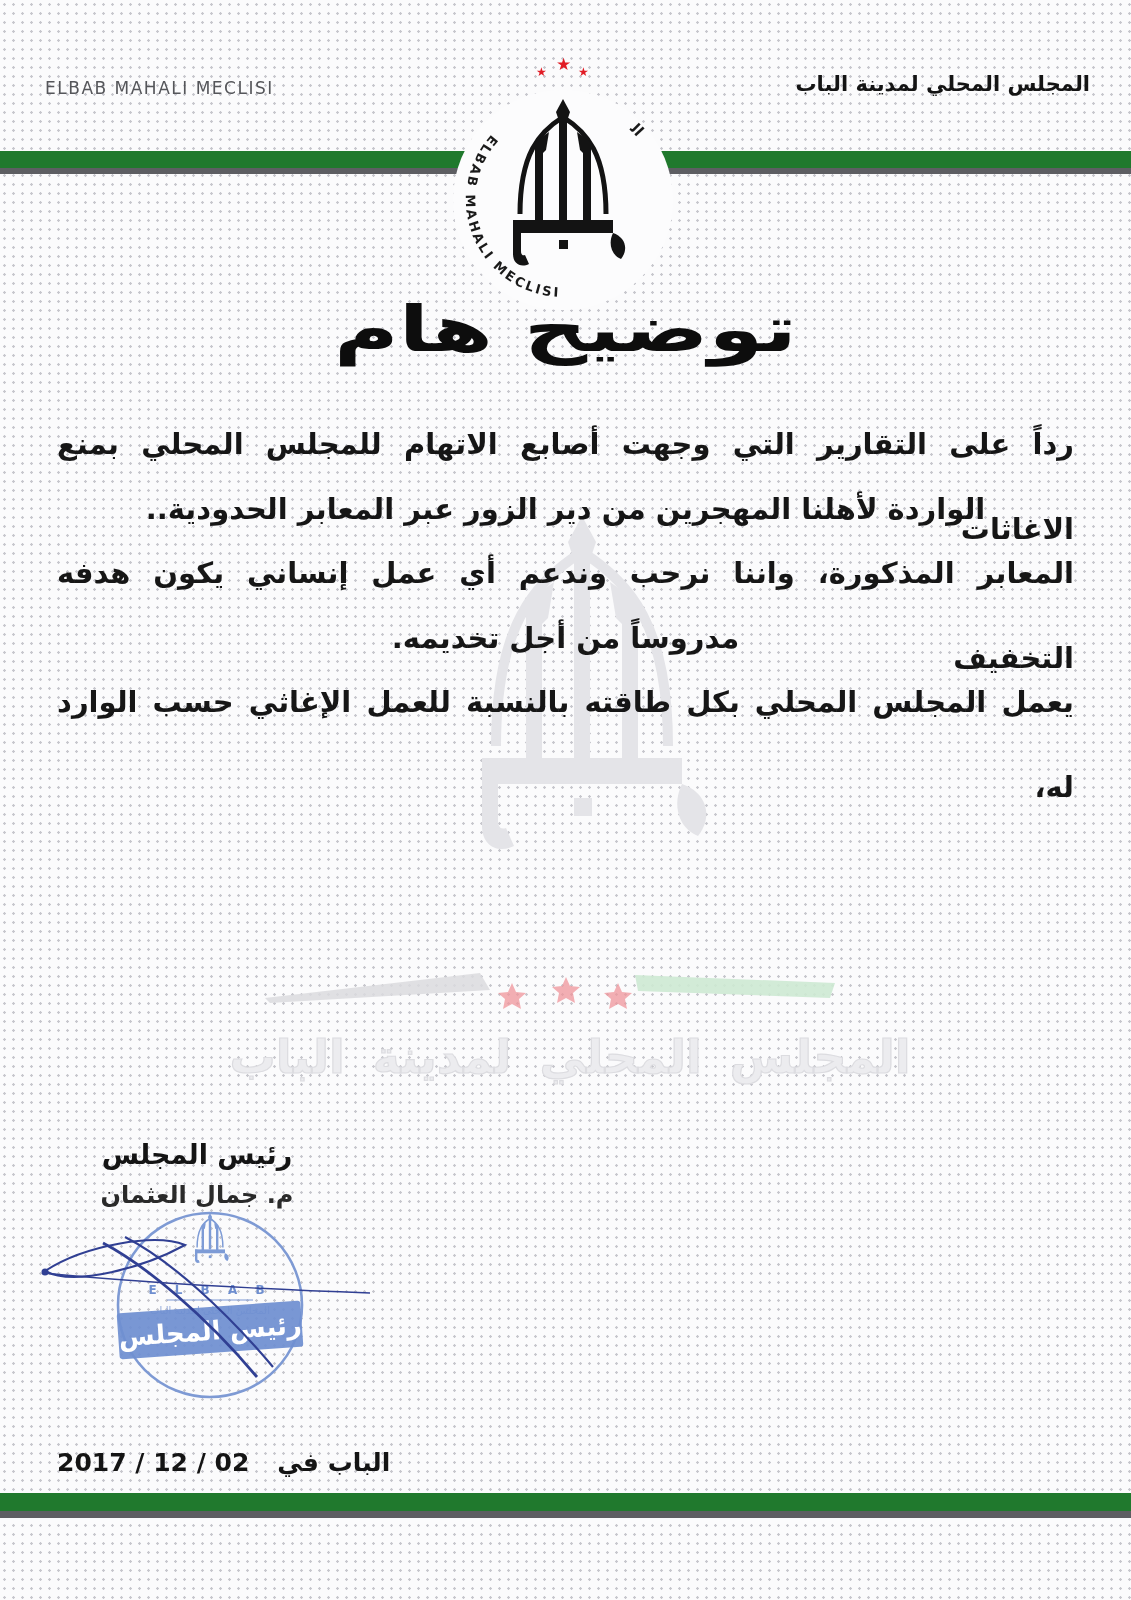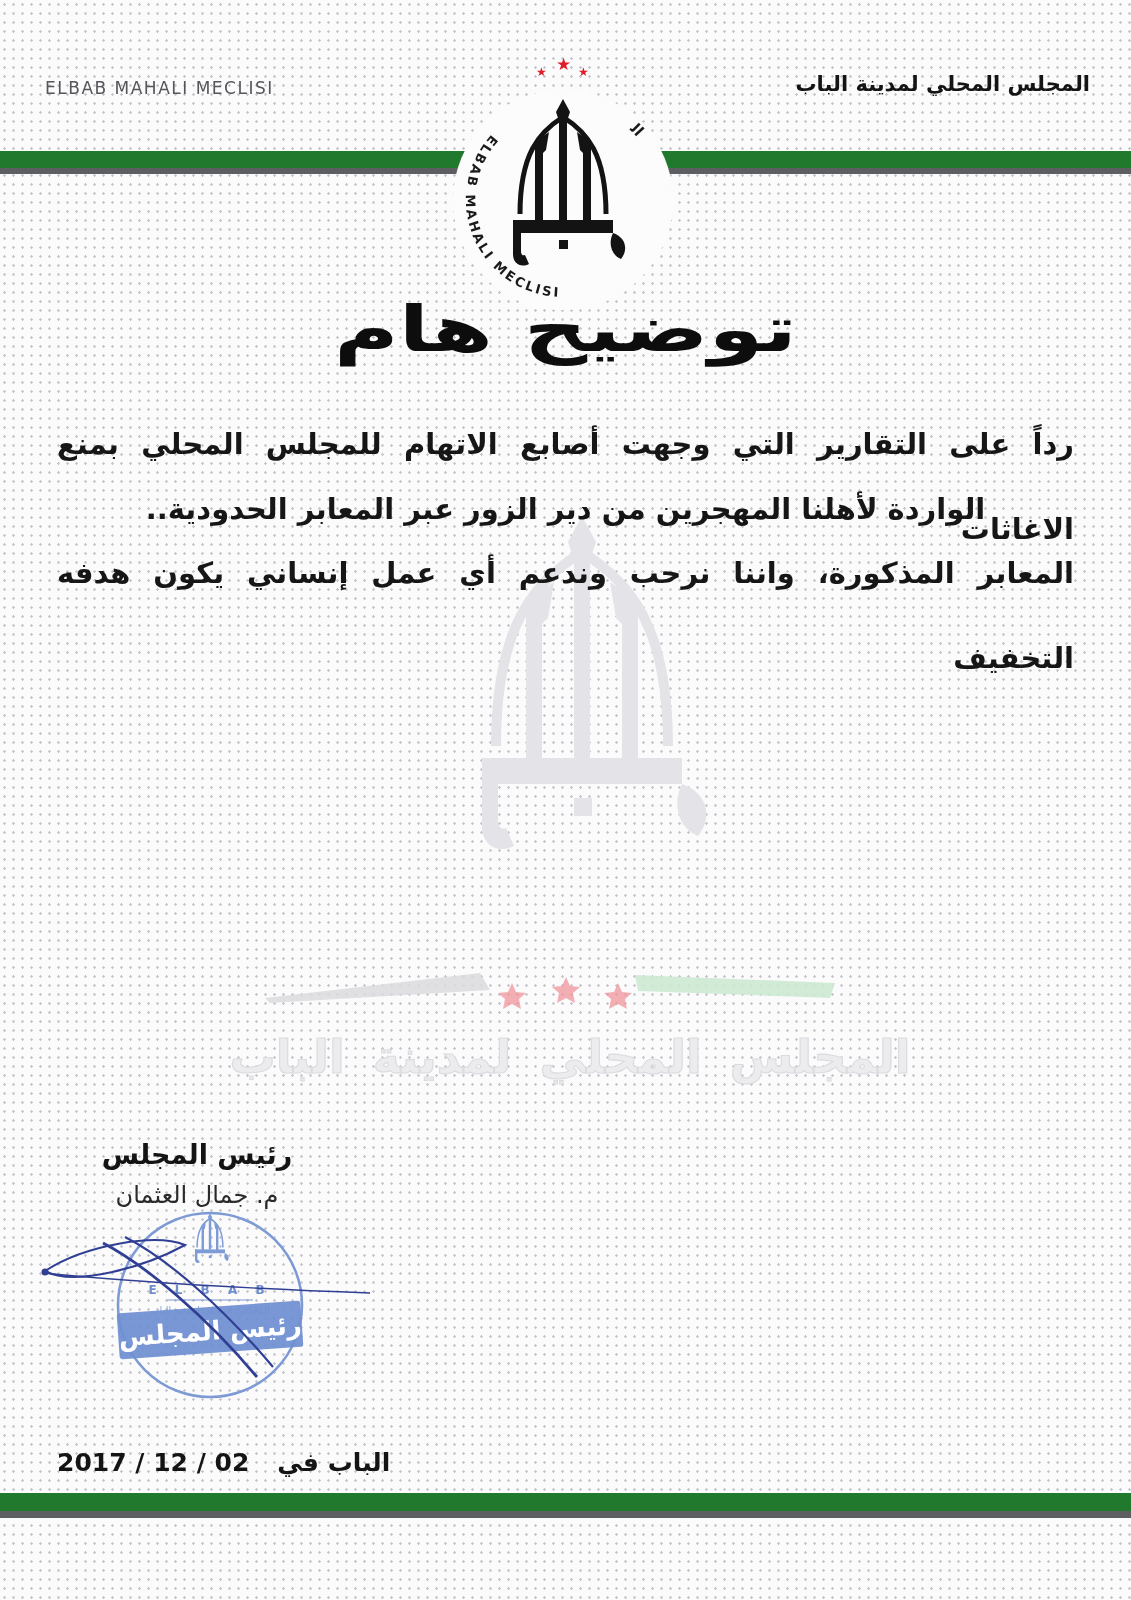--- a/index.html
+++ b/index.html
@@ -44,21 +44,21 @@
   .wm{z-index:0;}
   .wm-emblem{left:382px;top:502px;color:#e4e4e8;}
   .wm-flag{left:250px;top:965px;}
   .wm-text{
     left:165px;top:1030px;width:810px;text-align:center;direction:rtl;
     font-size:46px;font-weight:700;letter-spacing:2px;word-spacing:12px;
     color:#ececef;-webkit-text-stroke:1.2px #dcdce0;
   }
   
   .sig-role{left:47px;top:1139px;width:300px;text-align:center;font-size:27px;font-weight:700;color:#141414;direction:rtl;z-index:3;}
-  .sig-name{left:47px;top:1181px;width:300px;text-align:center;font-size:24px;font-weight:400;color:#2a2a2a;direction:rtl;z-index:3;}
+  .sig-name{left:47px;top:1181px;width:300px;text-align:center;font-size:24px;font-weight:700;color:#2a2a2a;direction:rtl;z-index:3;}
   .stamp-svg{left:25px;top:1205px;z-index:3;}
   
   .date-line{left:57px;top:1448px;direction:rtl;font-size:25px;font-weight:700;color:#141414;z-index:3;white-space:nowrap;}
   .date-line .lbl{margin-left:28px;}
 </style>
 </head>
 <body>
 
 <div id="page">
 
@@ -121,20 +121,22 @@
       <textPath href="#arcR" startOffset="8">المجلس المحلي لمدينة الباب</textPath>
     </text>
   </svg>
 
   <div class="abs doc-title">توضيح هام</div>
 
   <div class="abs body-text">
     <div class="bline jl">رداً على التقارير التي وجهت أصابع الاتهام للمجلس المحلي بمنع الاغاثات</div>
     <div class="bline rl">الواردة لأهلنا المهجرين من دير الزور عبر المعابر الحدودية..</div>
     <div class="bline jl">المعابر المذكورة، واننا نرحب وندعم أي عمل إنساني يكون هدفه التخفيف</div>
+    <div class="bline rl">مدروساً من أجل تخديمه.</div>
+    <div class="bline jl">يعمل المجلس المحلي بكل طاقته بالنسبة للعمل الإغاثي حسب الوارد له،</div>
   </div>
 
   <div class="abs sig-role">رئيس المجلس</div>
   <div class="abs sig-name">م. جمال العثمان</div>
 
   <svg class="abs stamp-svg" width="380" height="210" viewBox="0 0 380 210">
 
     <g>
       <circle cx="185" cy="100" r="92" fill="none" stroke="#7e9ad4" stroke-width="2.6"></circle>
       <g transform="translate(155,6) scale(0.30)" color="#7d9bd6">

